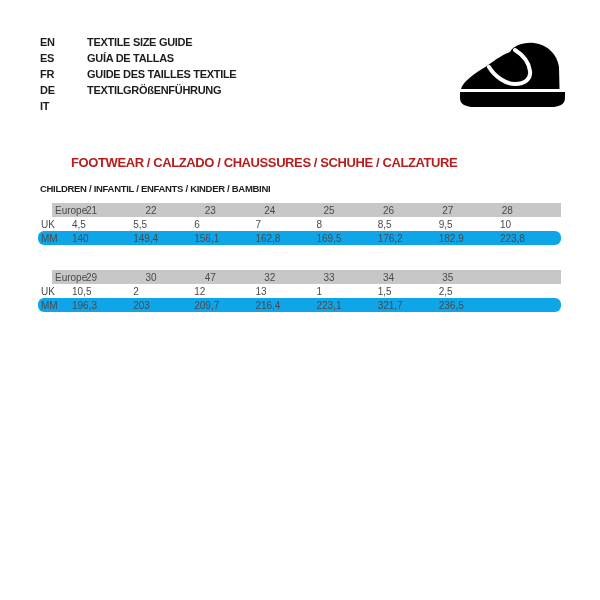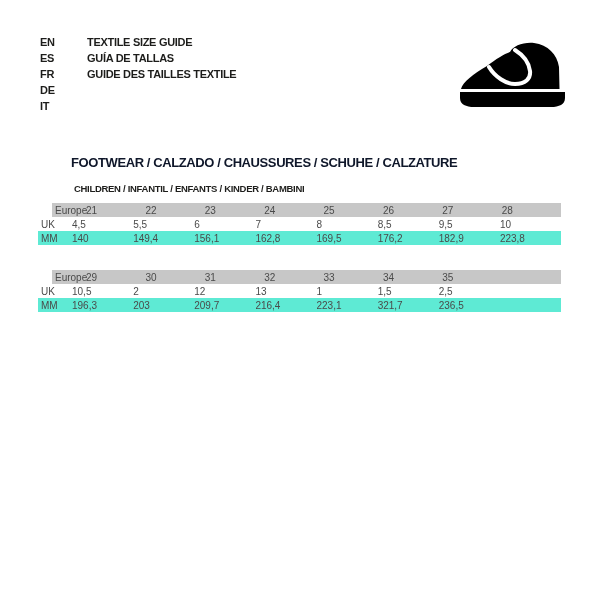--- a/index.html
+++ b/index.html
@@ -16,38 +16,38 @@
     display: flex; height: 16px; align-items: center;
     font-weight: bold; font-size: 11px; color: #1d1d1b;
     letter-spacing: -0.3px; white-space: nowrap; gap: 12px;
   }
   .lang-code { width: 35px; flex: 0 0 35px; }
   
   .shoe { position: absolute; left: 454px; top: 37px; width: 112px; height: 70px; }
   
   .section-title {
     position: absolute; left: 40px; top: 155px;
-    font-weight: bold; font-size: 13px; color: #0f172a;
+    font-weight: bold; font-size: 13px; color: #b91c1c;
     letter-spacing: -0.4px; white-space: nowrap; padding-left: 31px;
   }
   .section-subtitle {
     position: absolute; left: 40px; top: 183px;
     font-weight: bold; font-size: 9.5px; color: #1d1d1b;
-    letter-spacing: -0.3px; white-space: nowrap; margin-left: 34px;
+    letter-spacing: -0.3px; white-space: nowrap;
   }
   
   .size-table {
     position: absolute; left: 38px; width: 523px;
     font-size: 10px; color: #4a4a4a;
   }
   .t1 { top: 203px; }
   .t2 { top: 270px; }
   .t-row { display: flex; height: 14px; align-items: center; }
   .t-row.head { background: #c7c7c7; margin-left: 14px; }
-  .t-row.alt  { background: #5eead4; }
+  .t-row.alt  { background: #0ea5e9; border-radius: 6px; }
   .t-label { width: 31px; flex: 0 0 31px; padding-left: 3px; white-space: nowrap; }
   .t-cell  { flex: 1; text-align: left; white-space: nowrap; }
 </style>
 </head>
 <body>
 
 <div class="lang-block">
   <div class="lang-row">
     <span class="lang-code">EN</span>
     <span class="lang-title">TEXTILE SIZE GUIDE</span>
@@ -55,20 +55,21 @@
   <div class="lang-row">
     <span class="lang-code">ES</span>
     <span class="lang-title">GUÍA DE TALLAS</span>
   </div>
   <div class="lang-row">
     <span class="lang-code">FR</span>
     <span class="lang-title">GUIDE DES TAILLES TEXTILE</span>
   </div>
   <div class="lang-row">
     <span class="lang-code">DE</span>
+    <span class="lang-title">TEXTILGRÖßENFÜHRUNG</span>
   </div>
   <div class="lang-row">
     <span class="lang-code">IT</span>
   </div>
 </div>
 
 <div class="shoe">
   <svg width="112" height="70" viewBox="0 0 112 70" xmlns="http://www.w3.org/2000/svg">
     <path d="M 7,52 C 9,45 19,37 33,29 C 42,22 50,17 56,15 C 59,9 69,5 80,6 C 94,8 103,17 105,30 L 105.5,52 Z" fill="#000000"></path>
     <path d="M 35,30 C 41,40 52,47 61,47 C 71,47 77,42 76,34 C 75,26 69,18 61,13" fill="none" stroke="#ffffff" stroke-width="4" stroke-linecap="round"></path>
@@ -113,21 +114,21 @@
     <div class="t-cell">182,9</div>
     <div class="t-cell">223,8</div>
   </div>
 </div>
 
 <div class="size-table t2">
   <div class="t-row head">
     <div class="t-label">Europe</div>
     <div class="t-cell">29</div>
     <div class="t-cell">30</div>
-    <div class="t-cell">31</div>
+    <div class="t-cell">47</div>
     <div class="t-cell">32</div>
     <div class="t-cell">33</div>
     <div class="t-cell">34</div>
     <div class="t-cell">35</div>
     <div class="t-cell"></div>
   </div>
   <div class="t-row">
     <div class="t-label">UK</div>
     <div class="t-cell">10,5</div>
     <div class="t-cell">2</div>

